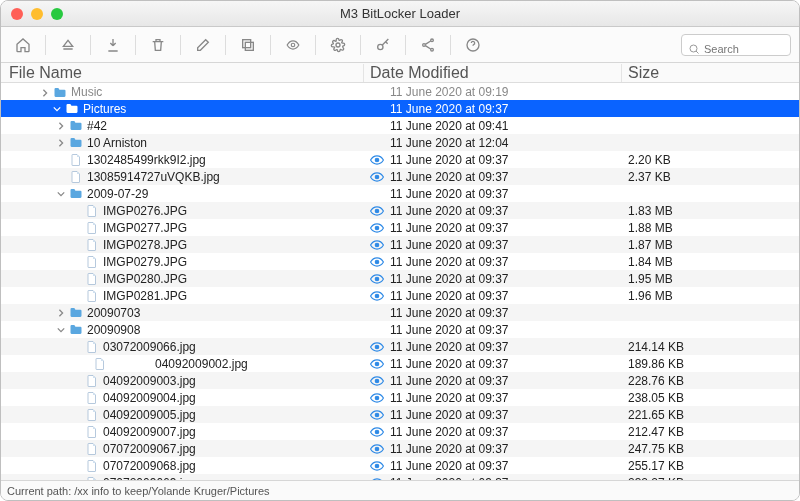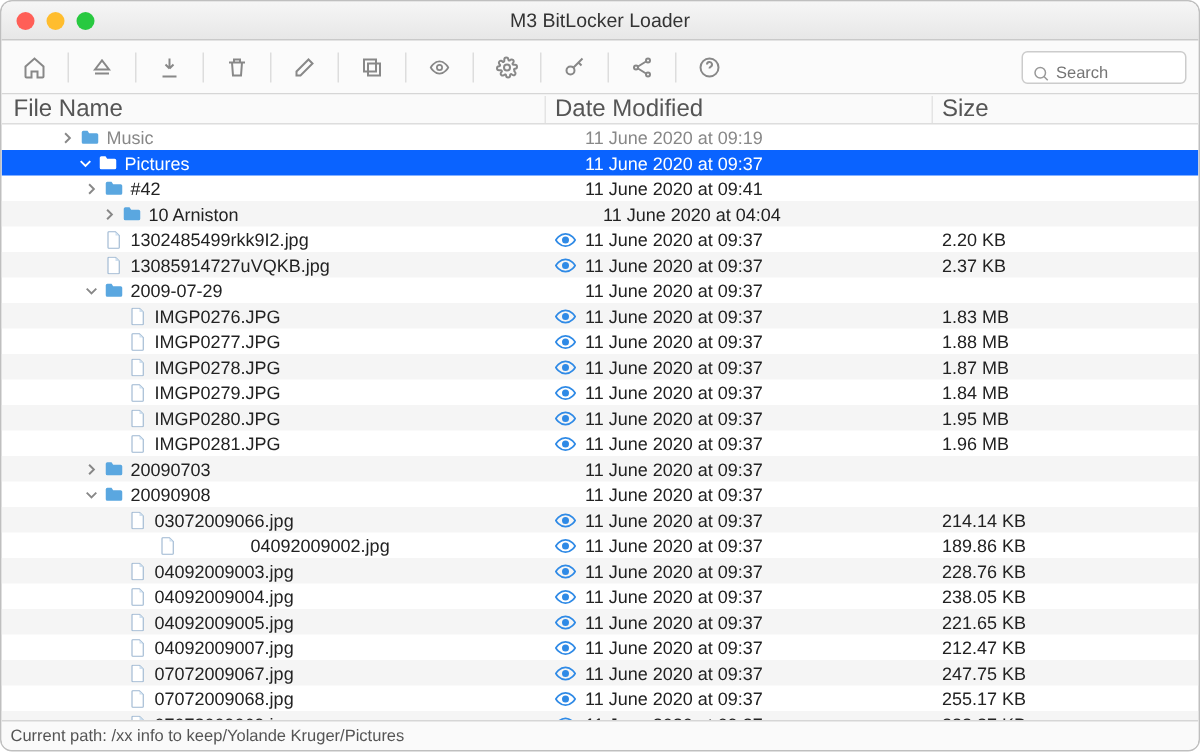--- a/index.html
+++ b/index.html
@@ -131,21 +131,21 @@
 </div>
 
 <div class="headers">
   <div class="col-name">File Name</div>
   <div class="col-date">Date Modified</div>
   <div class="col-size">Size</div>
 </div>
 
 <div class="list" id="list">
     <div class="row" style="color: rgb(136, 136, 136);">
-      <div class="cell-name" style="padding-left: 38px;">
+      <div class="cell-name" style="padding-left: 38px; align-items: flex-end;">
         <span class="arrow">
           <svg width="8" height="8" viewBox="0 0 10 10">
             <path d="M3 1l4 4-4 4" fill="none" stroke="#888" stroke-width="1.6"></path>
           </svg>
         </span>
         <span class="ico">
           <svg class="folder-svg" viewBox="0 0 24 20">
             <path fill="#5aa7e0" d="M2 4a2 2 0 0 1 2-2h5l2 3h9a2 2 0 0 1 2 2v9a2 2 0 0 1-2 2H4a2 2 0 0 1-2-2V4z"></path>
           </svg>
         </span>
@@ -206,41 +206,41 @@
           <svg width="14" height="10" viewBox="0 0 24 16" fill="none" stroke="#2f8ae6" stroke-width="2">
             <path d="M1 8s4-7 11-7 11 7 11 7-4 7-11 7S1 8 1 8z"></path>
             <circle cx="12" cy="8" r="3" fill="#2f8ae6"></circle>
           </svg>
         </span>
         <span>11 June 2020 at 09:41</span>
       </div>
       <div class="cell-size"></div>
     </div>
     <div class="row">
-      <div class="cell-name" style="padding-left: 54px; margin-left: 12px;">
+      <div class="cell-name" style="padding-left: 54px;">
         <span class="arrow">
           <svg width="8" height="8" viewBox="0 0 10 10">
             <path d="M3 1l4 4-4 4" fill="none" stroke="#888" stroke-width="1.6"></path>
           </svg>
         </span>
         <span class="ico">
           <svg class="folder-svg" viewBox="0 0 24 20">
             <path fill="#5aa7e0" d="M2 4a2 2 0 0 1 2-2h5l2 3h9a2 2 0 0 1 2 2v9a2 2 0 0 1-2 2H4a2 2 0 0 1-2-2V4z"></path>
           </svg>
         </span>
         <span>10 Arniston</span>
       </div>
       <div class="cell-date">
         <span class="eye" style="visibility: hidden;">
           <svg width="14" height="10" viewBox="0 0 24 16" fill="none" stroke="#2f8ae6" stroke-width="2">
             <path d="M1 8s4-7 11-7 11 7 11 7-4 7-11 7S1 8 1 8z"></path>
             <circle cx="12" cy="8" r="3" fill="#2f8ae6"></circle>
           </svg>
         </span>
-        <span>11 June 2020 at 04:04</span>
+        <span>11 June 2020 at 12:04</span>
       </div>
       <div class="cell-size"></div>
     </div>
     <div class="row">
       <div class="cell-name" style="padding-left: 54px;">
         <span class="arrow"></span>
         <span class="ico">
           <svg class="file-svg" viewBox="0 0 20 24">
             <path fill="#fff" stroke="#9db7d1" stroke-width="1.5" d="M3 1h9l5 5v16a1 1 0 0 1-1 1H3a1 1 0 0 1-1-1V2a1 1 0 0 1 1-1z"></path>
             <path fill="#cfe0f0" d="M12 1l5 5h-5z"></path>
@@ -504,21 +504,21 @@
           <svg width="14" height="10" viewBox="0 0 24 16" fill="none" stroke="#2f8ae6" stroke-width="2">
             <path d="M1 8s4-7 11-7 11 7 11 7-4 7-11 7S1 8 1 8z"></path>
             <circle cx="12" cy="8" r="3" fill="#2f8ae6"></circle>
           </svg>
         </span>
         <span>11 June 2020 at 09:37</span>
       </div>
       <div class="cell-size">214.14 KB</div>
     </div>
     <div class="row">
-      <div class="cell-name" style="padding-left: 46px; gap: 44px;">
+      <div class="cell-name" style="padding-left: 34px; gap: 44px;">
         <span class="arrow"></span>
         <span class="ico">
           <svg class="file-svg" viewBox="0 0 20 24">
             <path fill="#fff" stroke="#9db7d1" stroke-width="1.5" d="M3 1h9l5 5v16a1 1 0 0 1-1 1H3a1 1 0 0 1-1-1V2a1 1 0 0 1 1-1z"></path>
             <path fill="#cfe0f0" d="M12 1l5 5h-5z"></path>
           </svg>
         </span>
         <span>04092009002.jpg</span>
       </div>
       <div class="cell-date">

